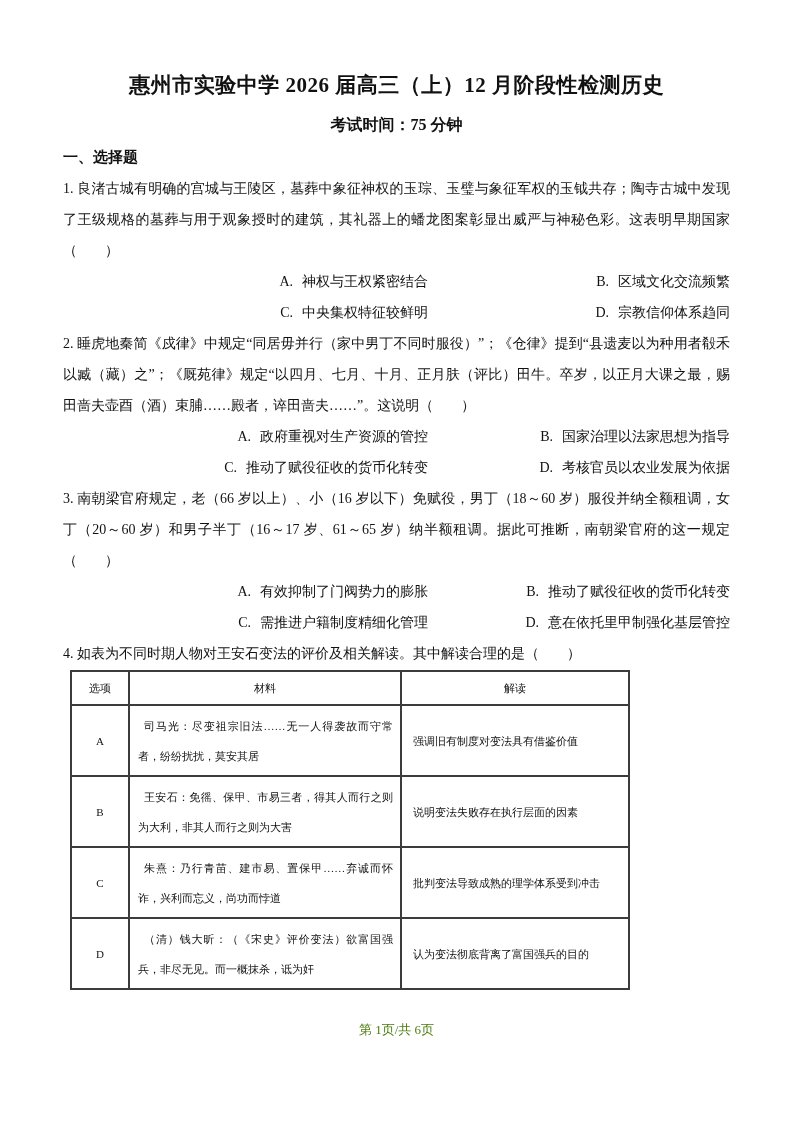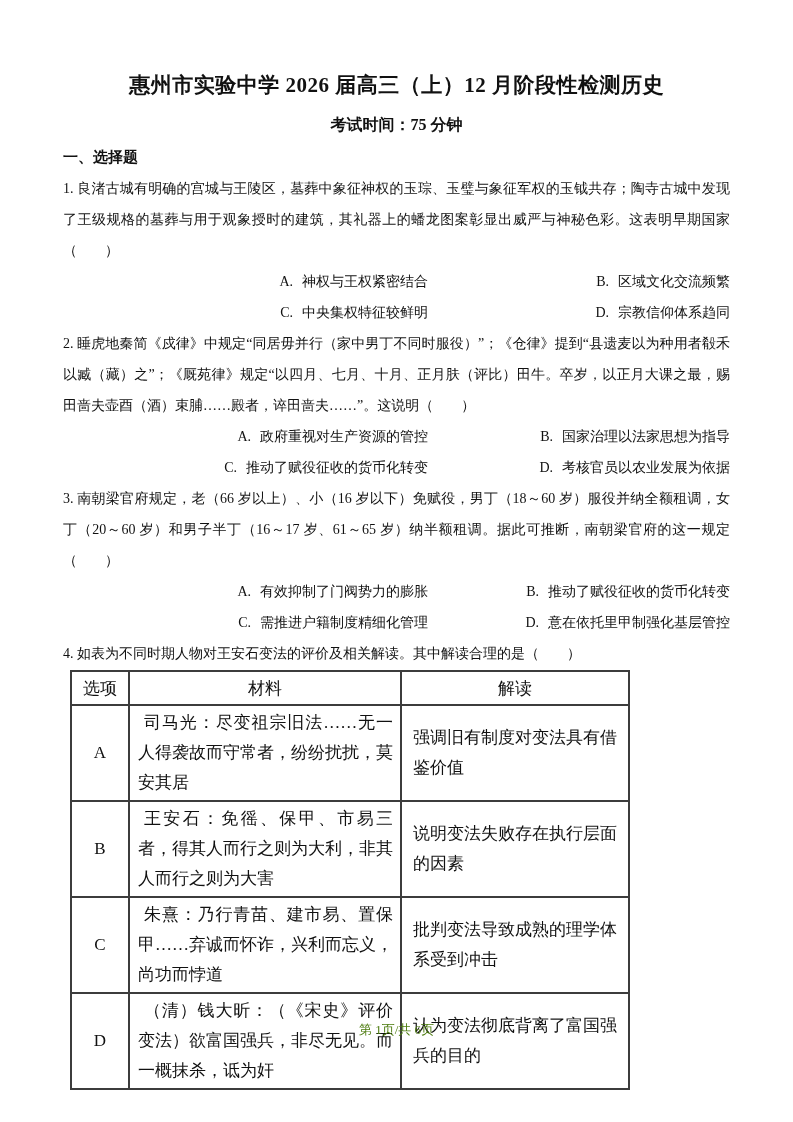--- a/index.html
+++ b/index.html
@@ -50,21 +50,21 @@
     font-size: 14px;
     line-height: 31px;
   }
   .option { white-space: nowrap; text-align: right; }
   .opt-label { margin-right: 9px; }
   table.q-table {
     margin: 1px 0 0 7px;
     border-collapse: collapse;
     width: 558px;
     table-layout: fixed;
-    font-size: 17px;
+    font-size: 11px;
     border-radius: 26px;
   }
   table.q-table th, table.q-table td {
     border: 2px solid #3c3c3c;
     font-weight: normal;
     vertical-align: middle;
   }
   table.q-table th { height: 34px; text-align: center; }
   table.q-table td { height: 71px; }
   col.c-opt { width: 58px; }

